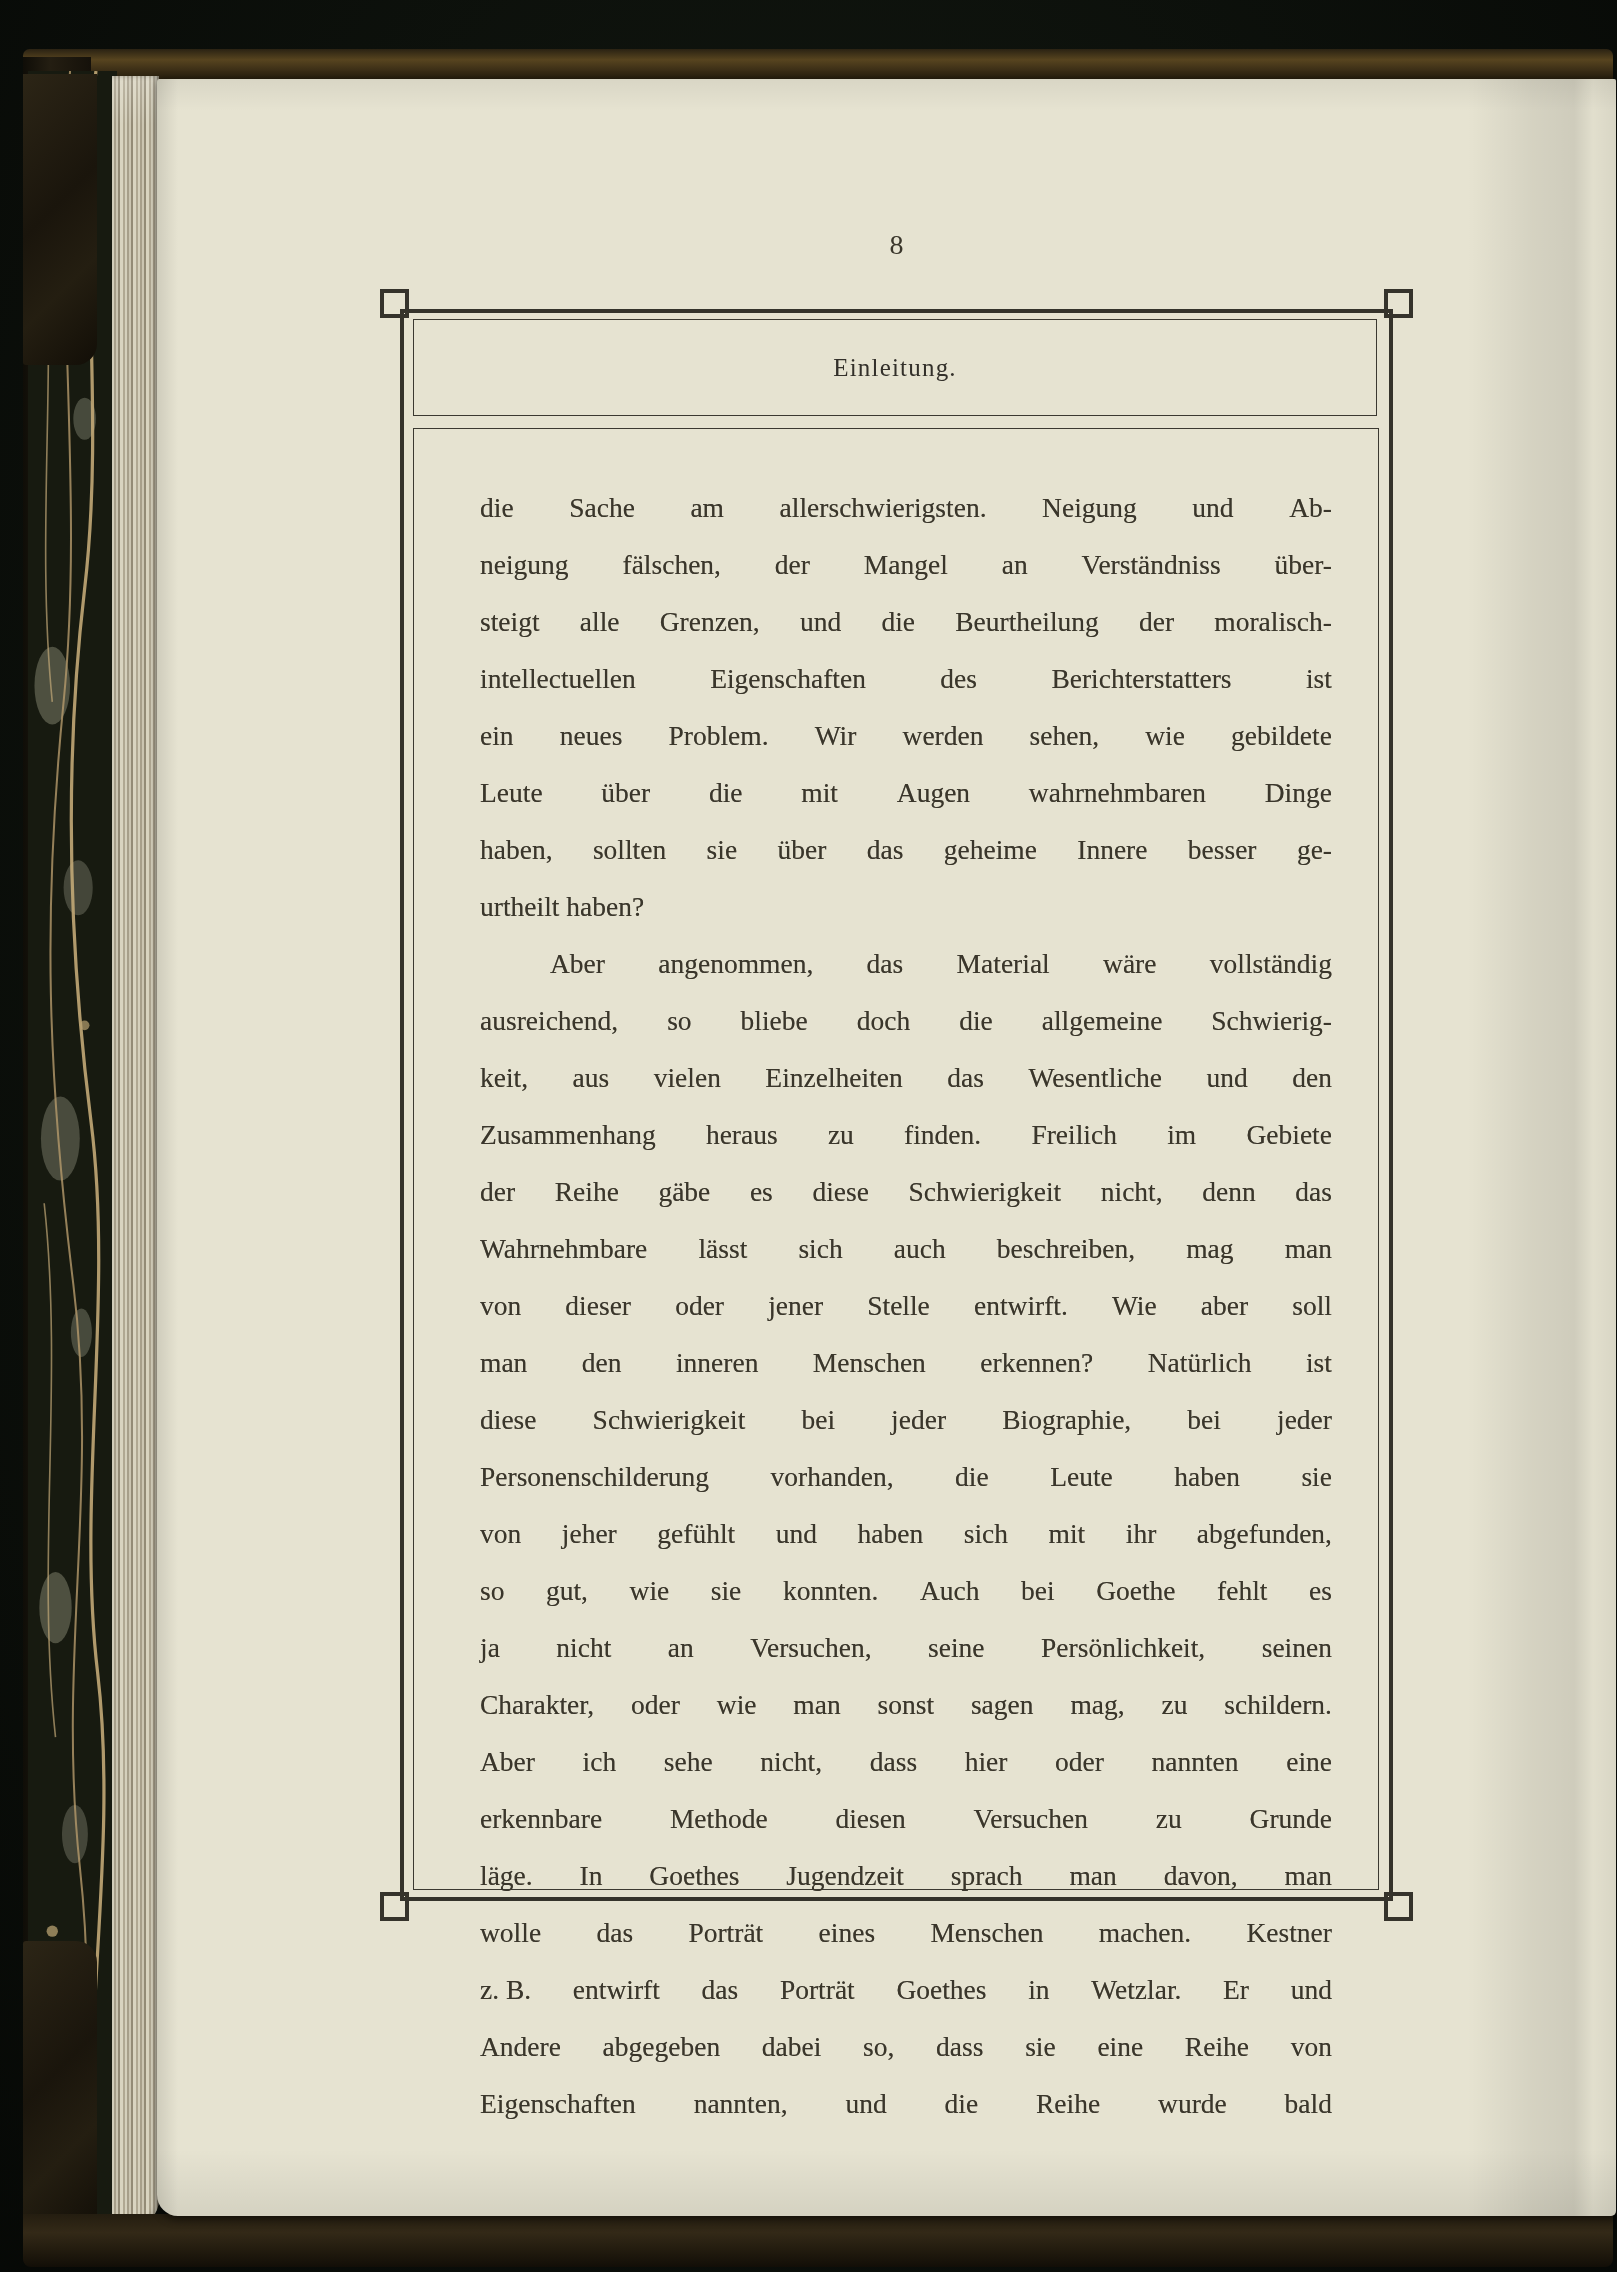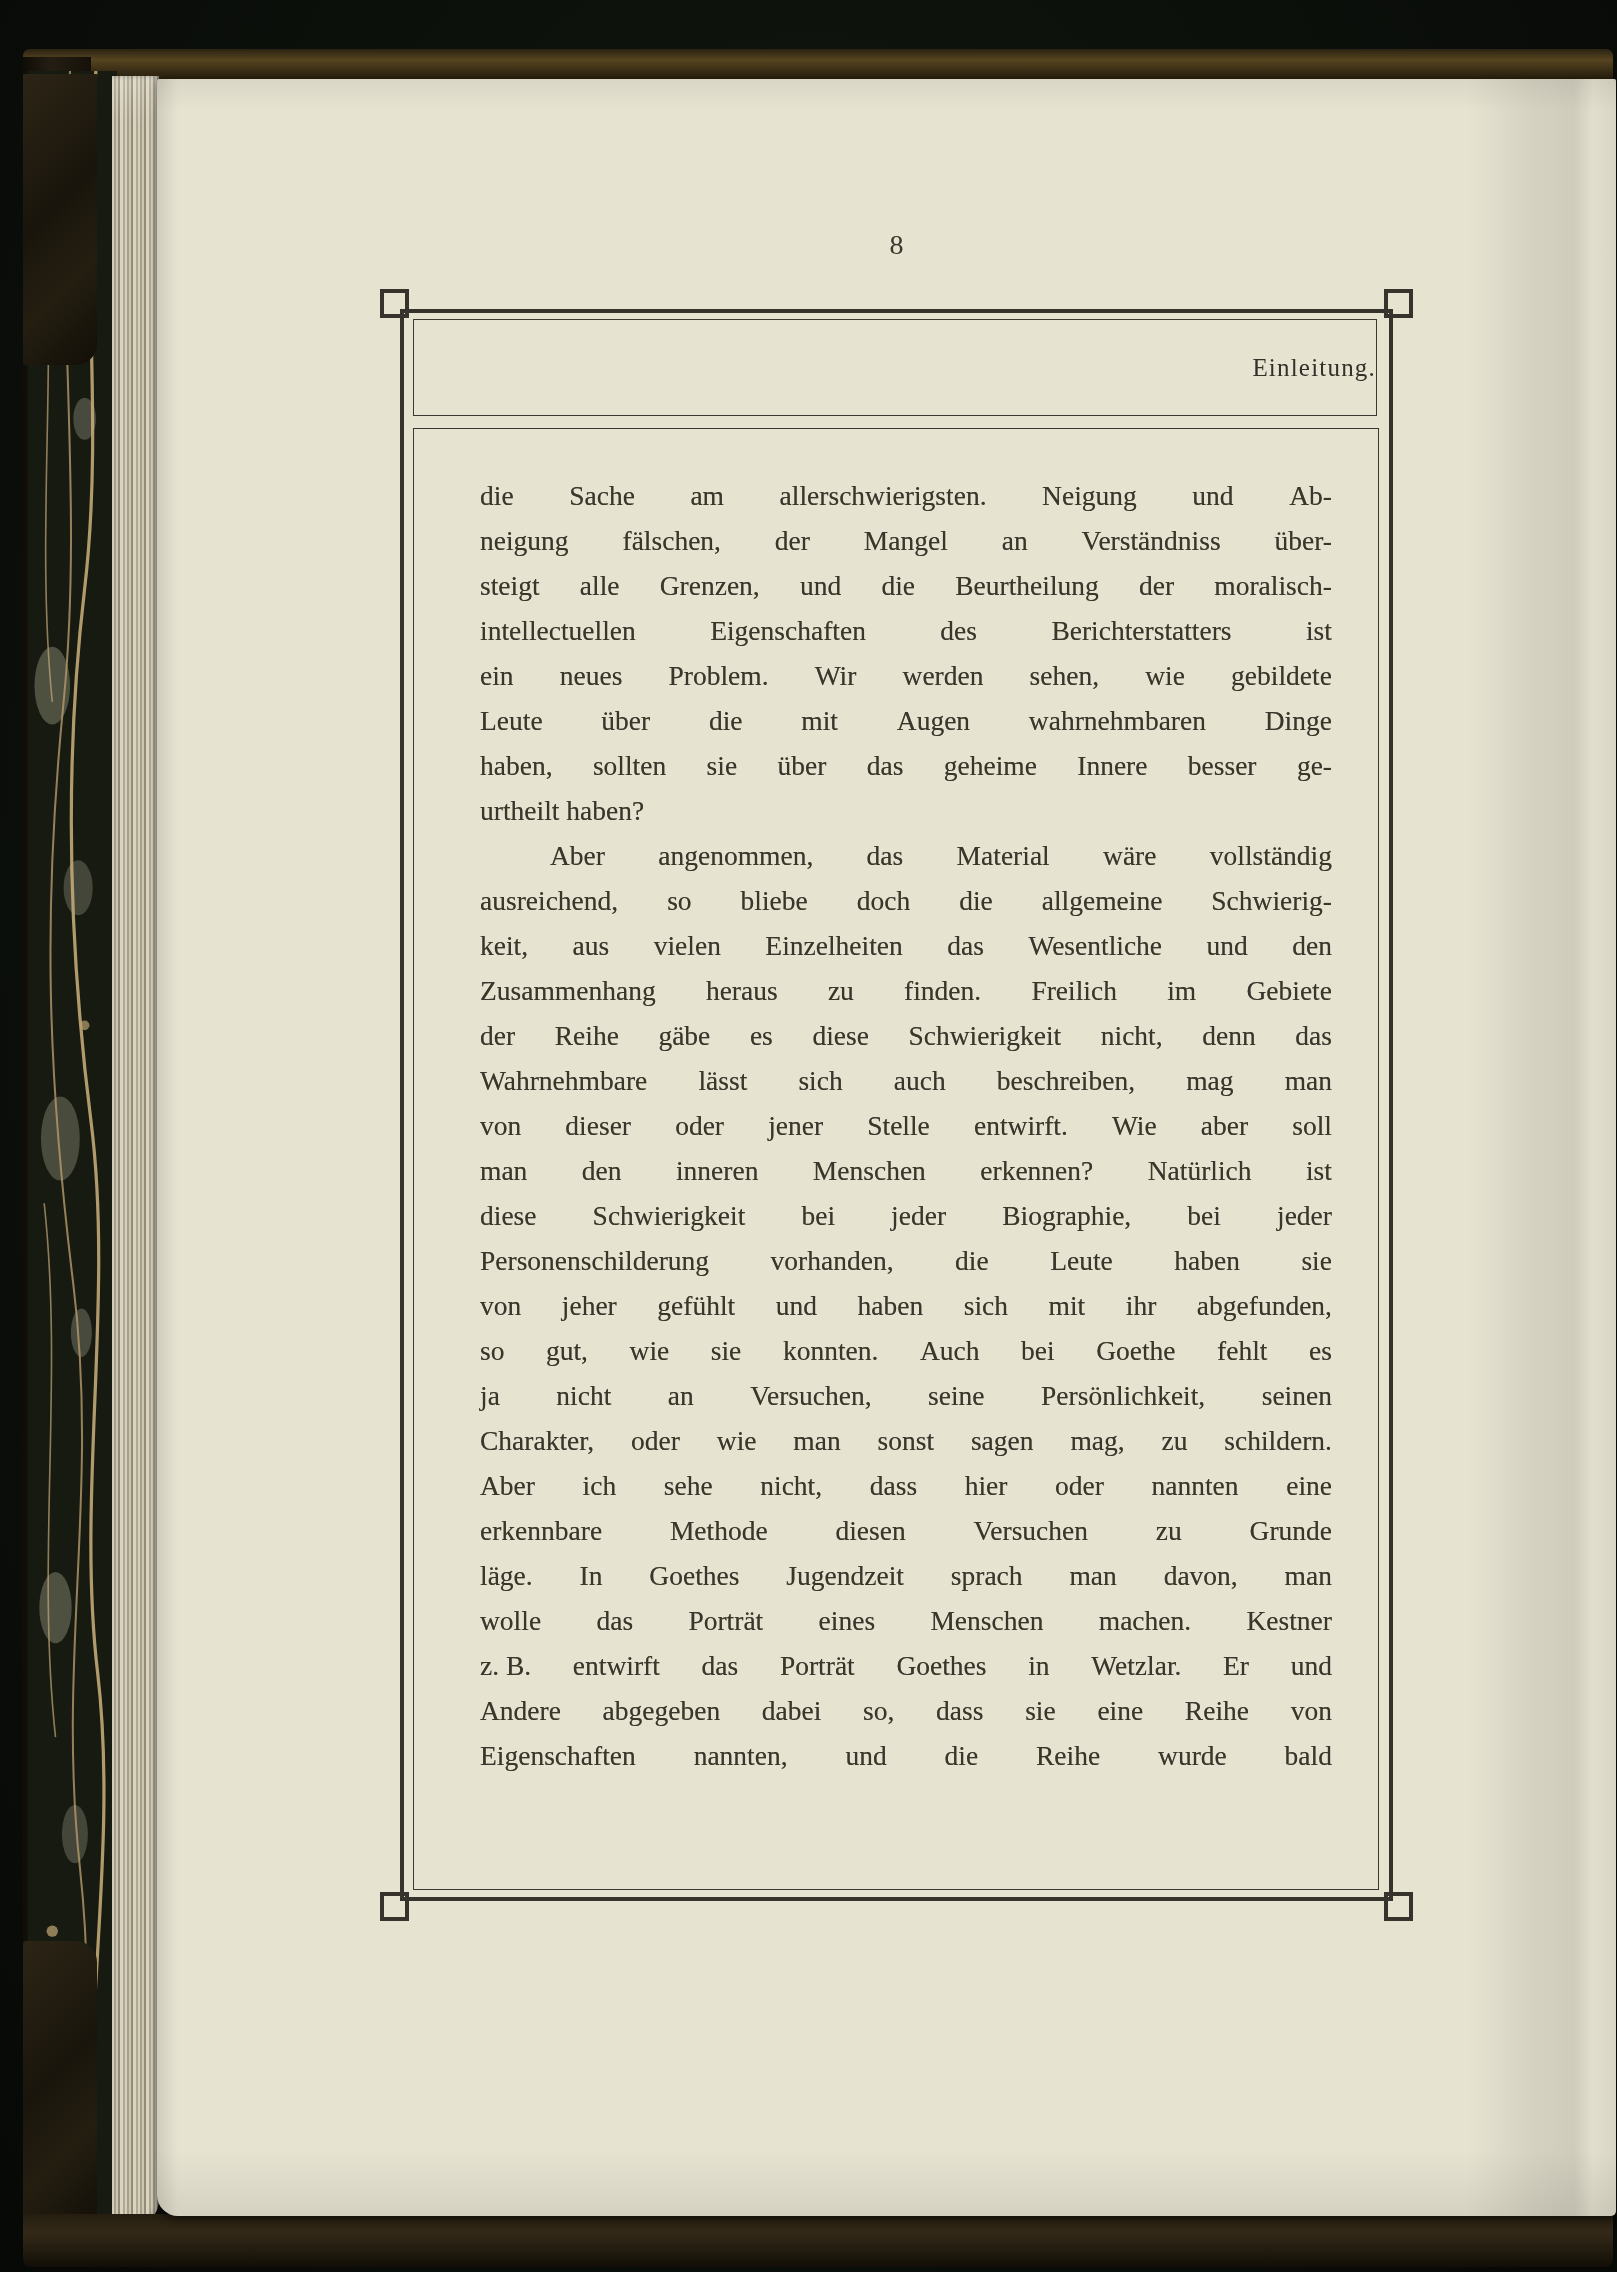--- a/index.html
+++ b/index.html
@@ -59,28 +59,28 @@
   .frame{position:absolute;left:243px;top:230px;width:993px;height:1592px;
     border:4px solid var(--frame);box-sizing:border-box;}
   .sq{position:absolute;width:29px;height:29px;border:4px solid var(--frame);
     box-sizing:border-box;background:transparent;}
   .sq.tl{left:-24px;top:-24px;}
   .sq.tr{right:-24px;top:-24px;}
   .sq.bl{left:-24px;bottom:-24px;}
   .sq.br{right:-24px;bottom:-24px;}
   .headerbox{position:absolute;left:256px;top:240px;width:964px;height:97px;
     border:1.6px solid #3b3931;box-sizing:border-box;
-    display:flex;align-items:center;justify-content:flex-end;}
+    display:flex;align-items:center;justify-content:center;}
   .headerbox span{font-size:25px;letter-spacing:1.2px;color:#33302a;}
   .textbox{position:absolute;left:256px;top:349px;width:966px;height:1462px;
     border:1.6px solid #3b3931;box-sizing:border-box;
     padding:44px 44px 0 66px;}
   .tline{width:852px;height:45px;font-size:27.5px;line-height:45px;
     color:var(--ink);white-space:nowrap;
-    text-shadow:0 0 0.5px rgba(58,54,43,.55);}
+    text-shadow:0 0 0.5px rgba(58,54,43,.55);margin-top:12px;}
   .tline.just{display:flex;justify-content:space-between;}
   .tline.ind{padding-left:70px;width:782px;}
 </style>
 </head>
 <body>
 
 <div class="scene">
 
   <div class="leather-top"></div>
   <div class="leather-left"></div>

